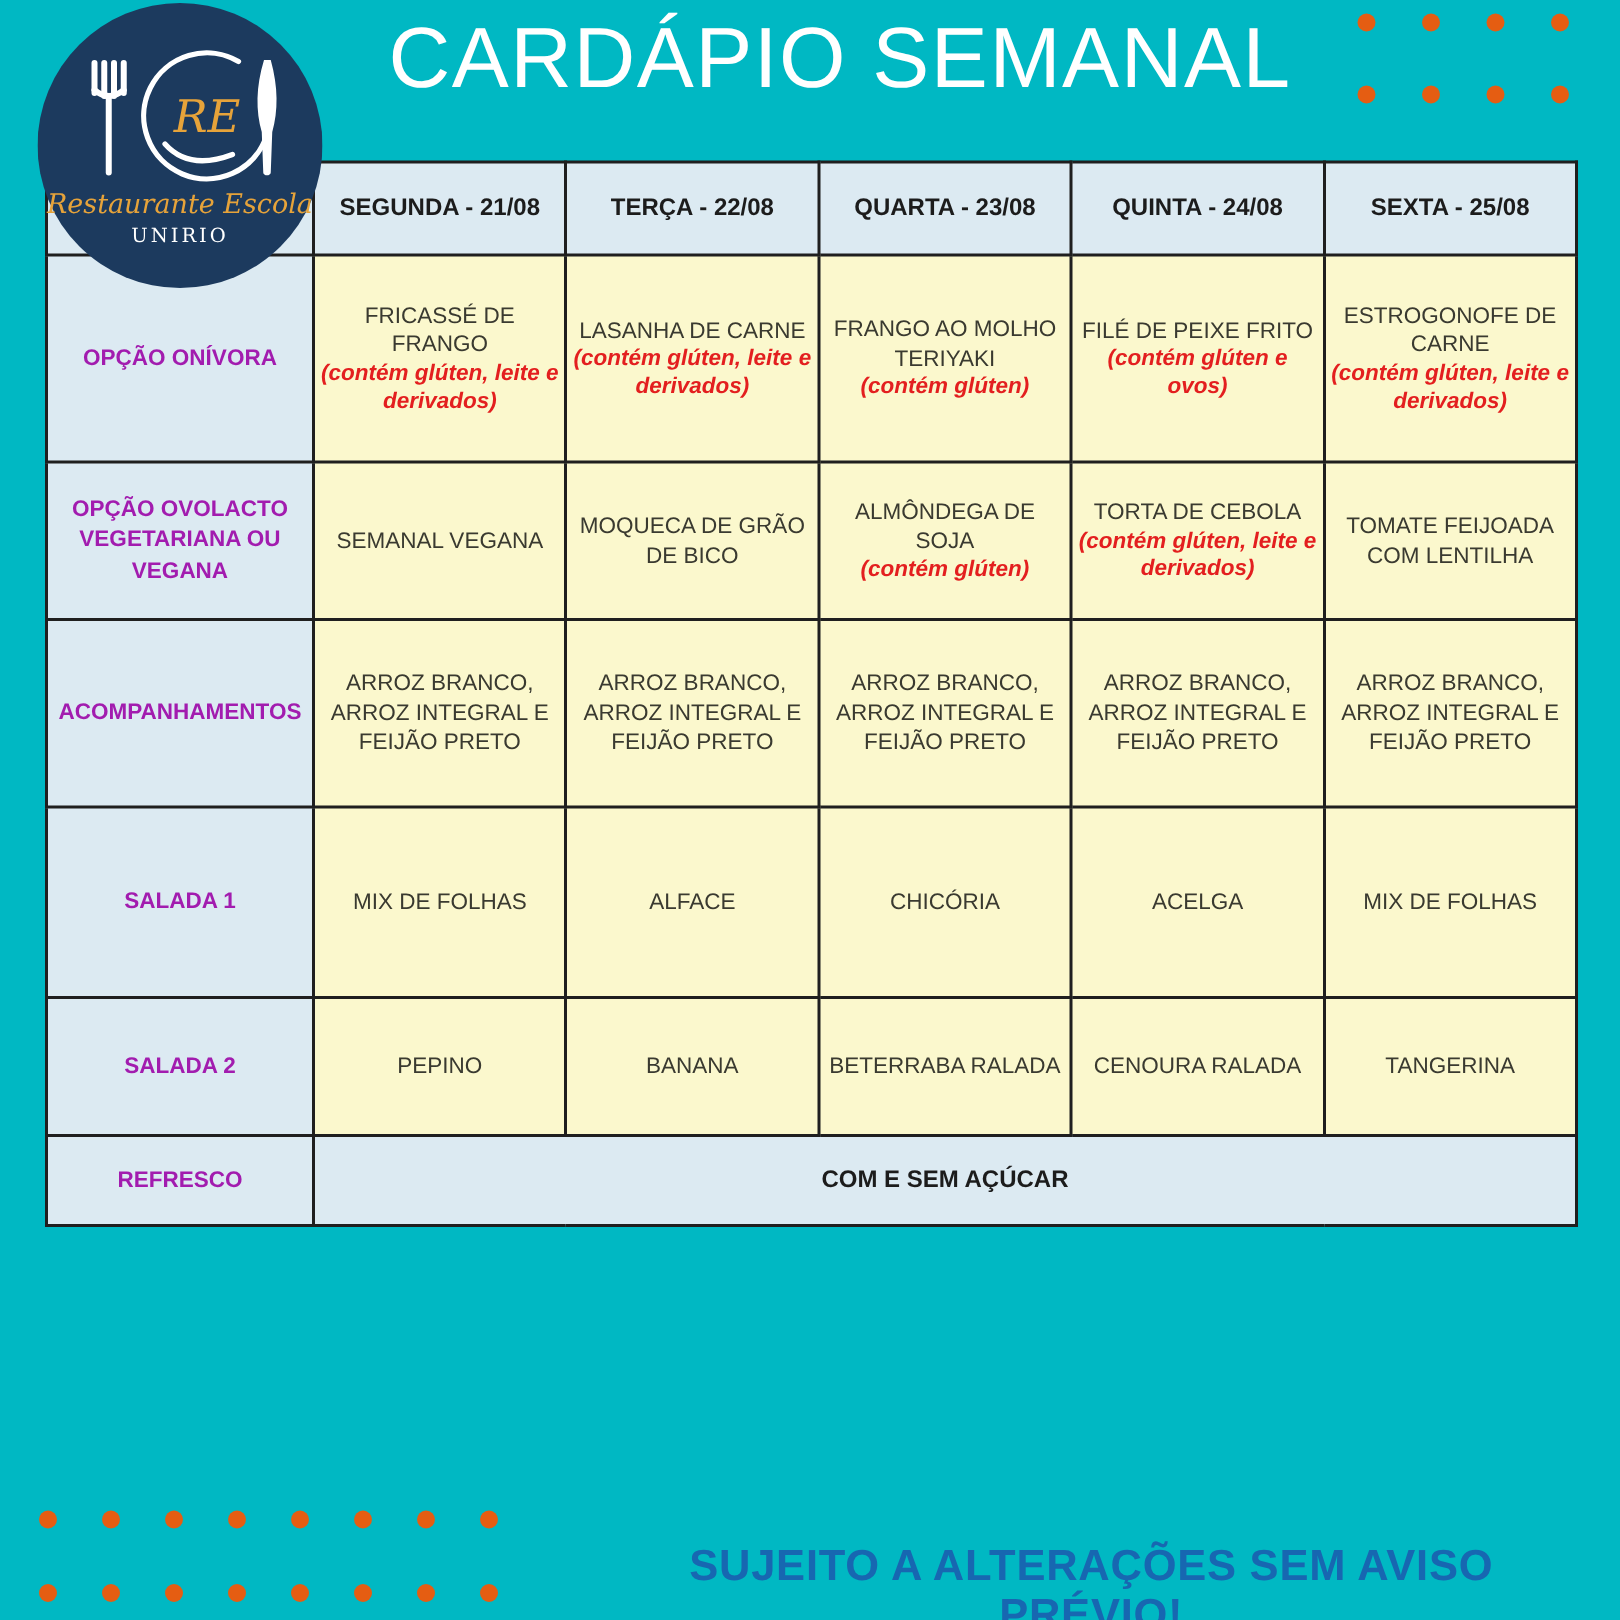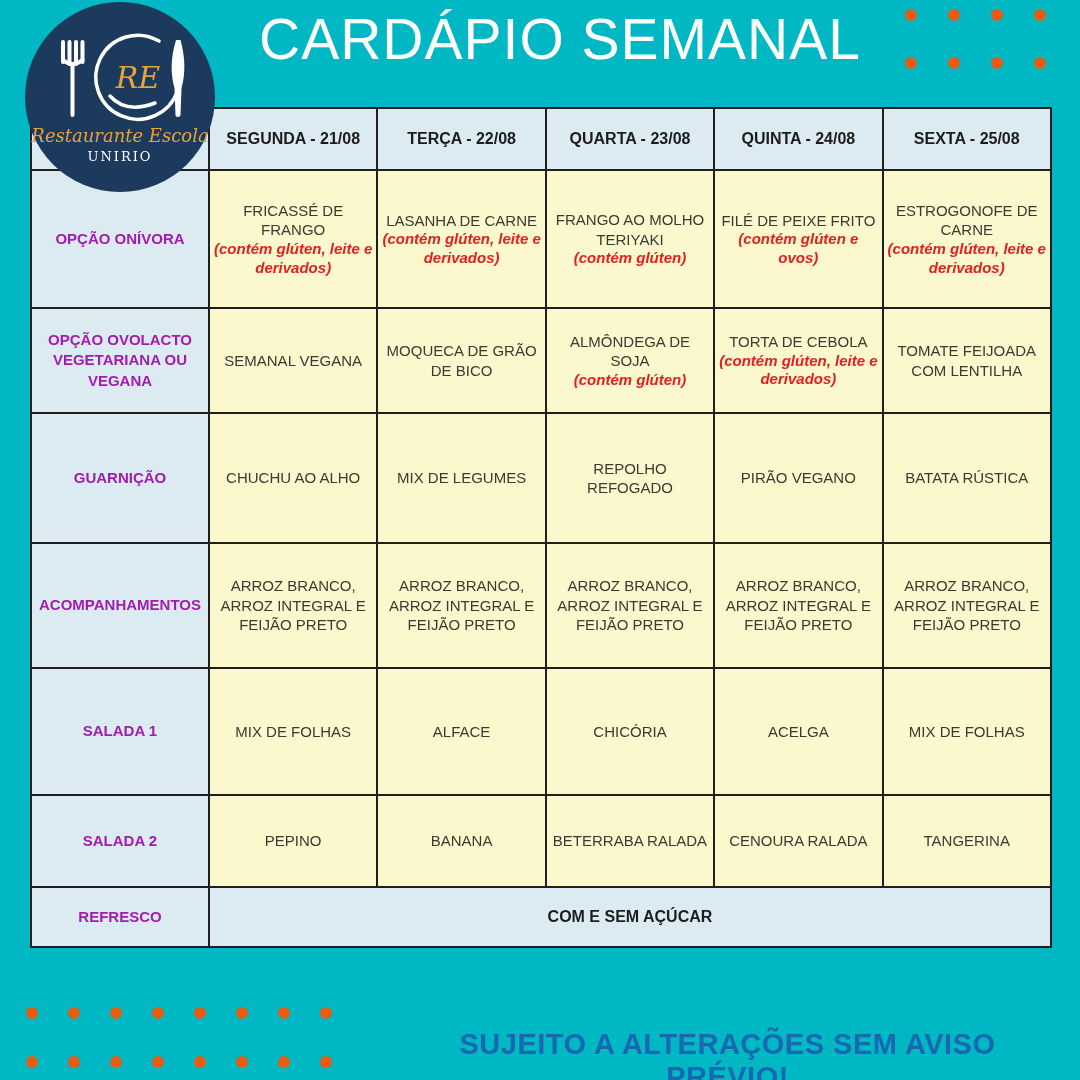--- a/index.html
+++ b/index.html
@@ -154,38 +154,20 @@
           </td>
       <td class="dish-cell">
             <div class="dish">TORTA DE CEBOLA</div>
             <div class="allergen">(contém glúten, leite e derivados)</div>
           </td>
       <td class="dish-cell">
             <div class="dish">TOMATE FEIJOADA COM LENTILHA</div>
             <div class="allergen"></div>
           </td>
     </tr>
-    <tr class="r-guarnicao">
-      <th class="label-cell">GUARNIÇÃO</th>
-      <td class="dish-cell">
-            <div class="dish">CHUCHU AO ALHO</div>
-          </td>
-      <td class="dish-cell">
-            <div class="dish">MIX DE LEGUMES</div>
-          </td>
-      <td class="dish-cell">
-            <div class="dish">REPOLHO REFOGADO</div>
-          </td>
-      <td class="dish-cell">
-            <div class="dish">PIRÃO VEGANO</div>
-          </td>
-      <td class="dish-cell">
-            <div class="dish">BATATA RÚSTICA</div>
-          </td>
-    </tr>
     <tr class="r-acomp">
       <th class="label-cell">ACOMPANHAMENTOS</th>
       <td class="dish-cell">
             <div class="dish">ARROZ BRANCO, ARROZ INTEGRAL E FEIJÃO PRETO</div>
           </td>
       <td class="dish-cell">
             <div class="dish">ARROZ BRANCO, ARROZ INTEGRAL E FEIJÃO PRETO</div>
           </td>
       <td class="dish-cell">
             <div class="dish">ARROZ BRANCO, ARROZ INTEGRAL E FEIJÃO PRETO</div>

